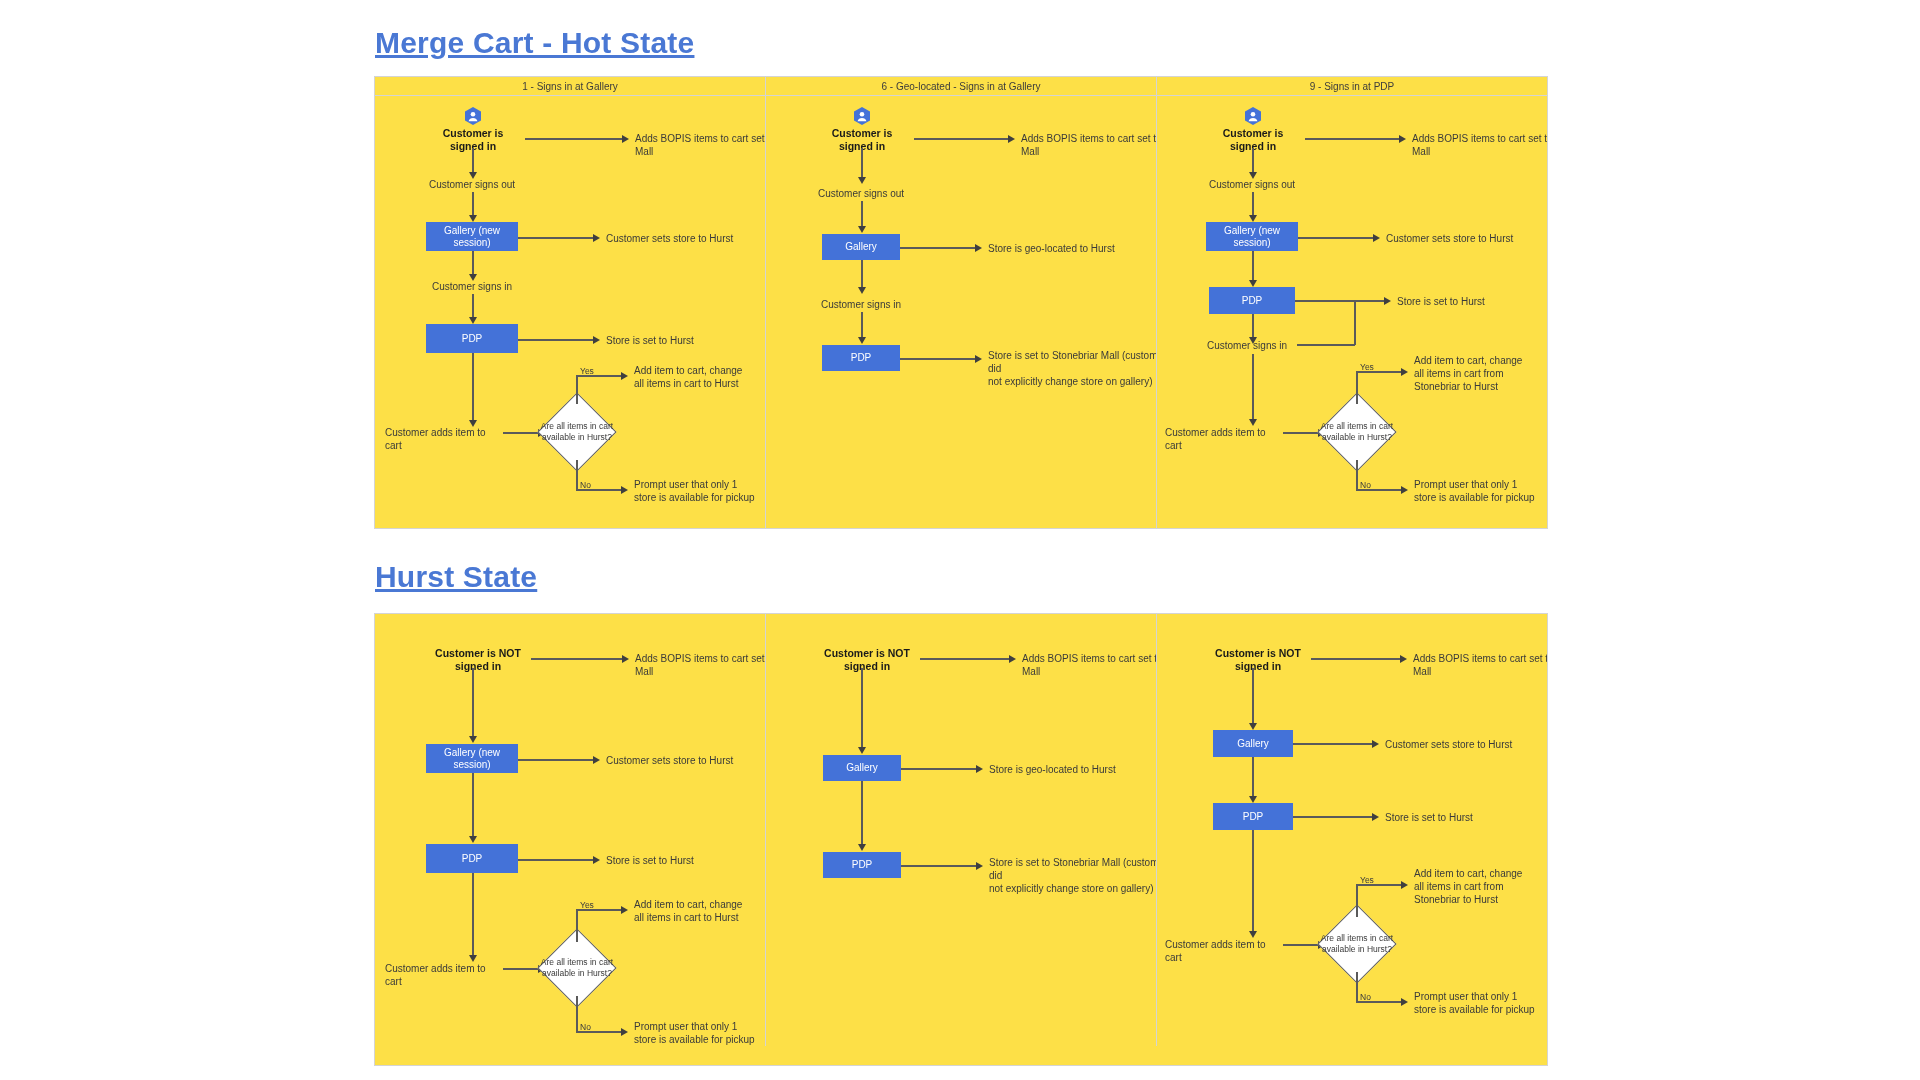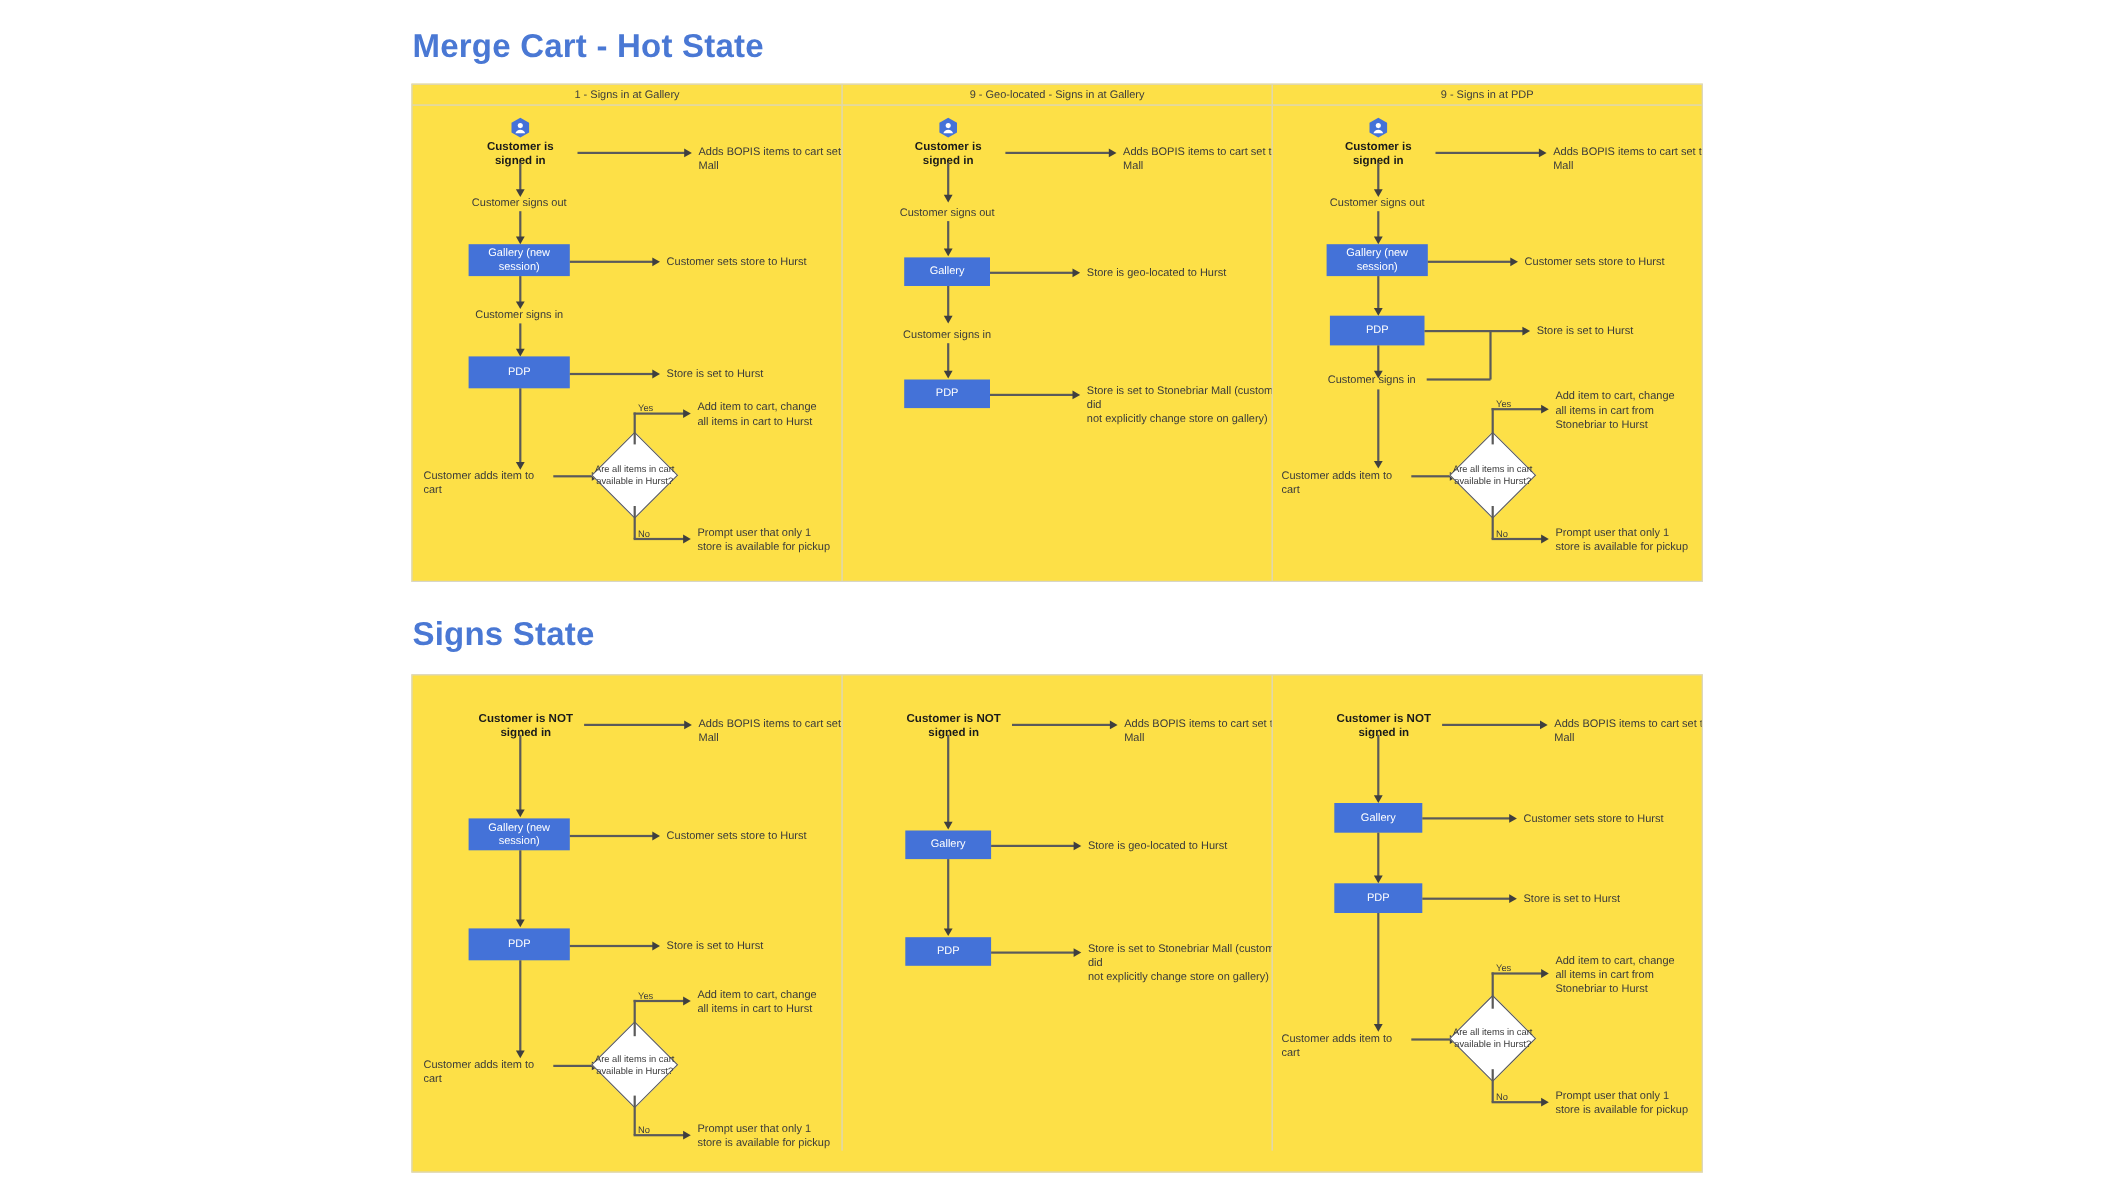--- a/index.html
+++ b/index.html
@@ -12,20 +12,21 @@
   }
   .page { position: relative; width: 1920px; height: 1080px; }
 
   .section-title {
     position: absolute;
     color: #4a78d4;
     font-weight: bold;
     font-size: 30px;
     letter-spacing: 0.2px;
     white-space: nowrap;
+    text-decoration: underline;
   }
   #hot-title { left: 375px; top: 26px; }
   #cold-title { left: 375px; top: 560px; }
 
   .grid {
     position: absolute;
     left: 374px;
     width: 1174px;
     border: 1px solid #d4d4d4;
     background: #fde047;
@@ -138,21 +139,21 @@
 </head>
 <body>
 
 <div class="page">
 
   <div class="section-title" id="hot-title">Merge Cart - Hot State</div>
 
   <div class="grid" id="hot-grid">
     <div class="grid-head">
       <div class="col-head">1 - Signs in at Gallery</div>
-      <div class="col-head">9 - Geo-located - Signs in at Gallery</div>
+      <div class="col-head">6 - Geo-located - Signs in at Gallery</div>
       <div class="col-head">9 - Signs in at PDP</div>
     </div>
     <div class="grid-body">
 
       <div class="panel">
         <svg class="person-icon" style="left:88px;top:10px;" width="20" height="20" viewBox="0 0 20 20">
           <polygon points="10,1 18,5.5 18,14.5 10,19 2,14.5 2,5.5" fill="#4472d8"></polygon>
           <circle cx="10" cy="8.2" r="2.3" fill="#ffffff"></circle>
           <path d="M5.6 15.2 A4.6 4.6 0 0 1 14.4 15.2 Z" fill="#ffffff"></path>
         </svg>
@@ -311,21 +312,21 @@
         <div class="hline" style="left:199px;top:393px;width:46px;"></div>
         <div class="tiny-label" style="left:203px;top:384px;">No</div>
         <div class="arrow-right" style="left:244px;top:389.5px;"></div>
         <div class="plain-label l" style="left:257px;top:382px;width:155px;">Prompt user that only 1
 store is available for pickup</div>
       </div>
 
     </div>
   </div>
 
-  <div class="section-title" id="cold-title">Signs State</div>
+  <div class="section-title" id="cold-title">Hurst State</div>
 
   <div class="grid" id="cold-grid">
     <div class="grid-body">
 
       <div class="panel">
         <div class="start-label" style="left:48px;top:33px;width:110px;">Customer is NOT
 signed in</div>
         <div class="hline" style="left:156px;top:44px;width:92px;"></div>
         <div class="arrow-right" style="left:247px;top:40.5px;"></div>
         <div class="plain-label l" style="left:260px;top:38px;width:200px;">Adds BOPIS items to cart set to Stonebriar Mall</div>

